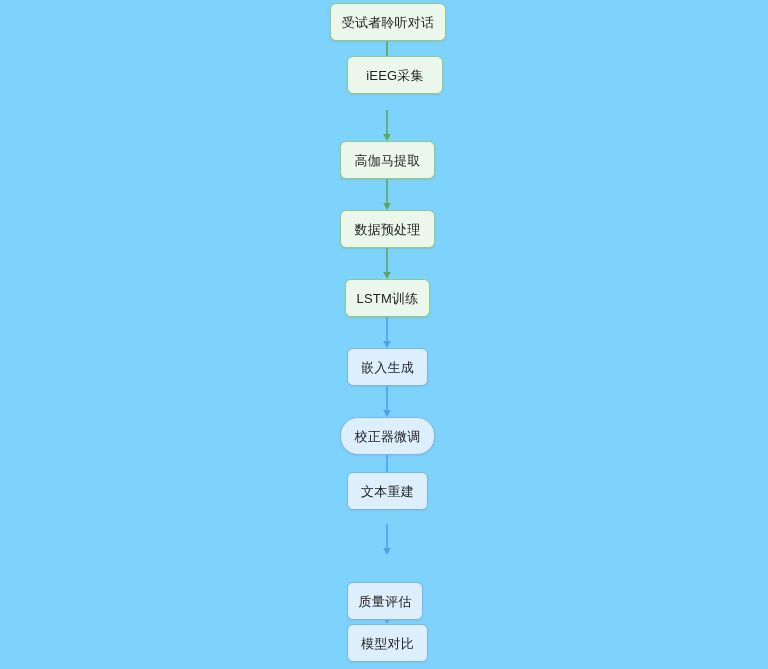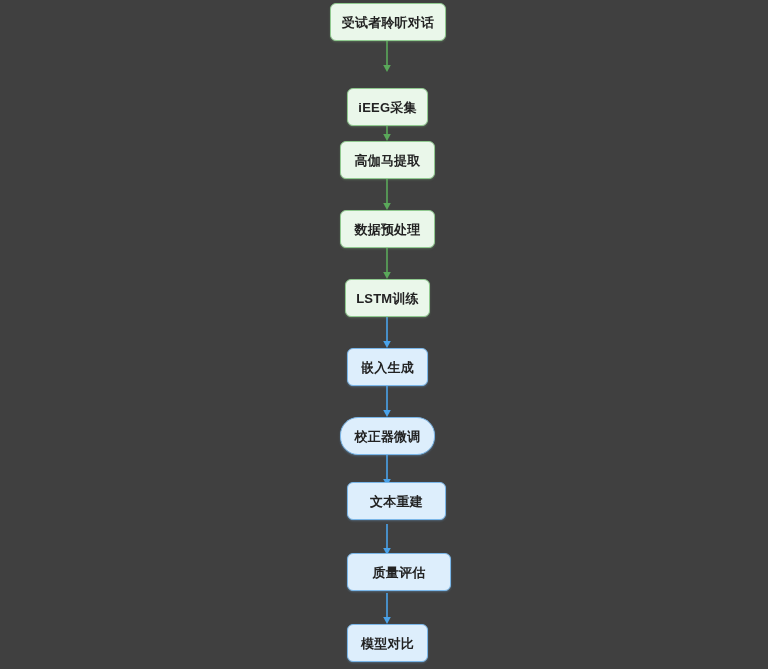--- a/index.html
+++ b/index.html
@@ -59,21 +59,21 @@
     width: 14px;
   }
   .edge svg {
     display: block;
     overflow: visible;
   }
 </style>
 </head>
 <body>
 
-<div id="flowchart" style="background: #404040; font-weight: bold;">
+<div id="flowchart" style="background: #7dd3fc;">
     <div class="edge" style="left: 380px; top: 41px; height: 31px;">
       <svg width="14" height="31" viewBox="0 0 14 31">
         <line x1="7" y1="0" x2="7" y2="25" stroke="#5aa85a" stroke-width="1.6"></line>
         <polygon points="7,31 3.2,24 10.8,24" fill="#5aa85a"></polygon>
       </svg>
     </div>
     <div class="edge" style="left: 380px; top: 110px; height: 31px;">
       <svg width="14" height="31" viewBox="0 0 14 31">
         <line x1="7" y1="0" x2="7" y2="25" stroke="#5aa85a" stroke-width="1.6"></line>
         <polygon points="7,31 3.2,24 10.8,24" fill="#5aa85a"></polygon>
@@ -117,40 +117,40 @@
     </div>
     <div class="edge" style="left: 380px; top: 593px; height: 31px;">
       <svg width="14" height="31" viewBox="0 0 14 31">
         <line x1="7" y1="0" x2="7" y2="25" stroke="#4aa3ea" stroke-width="1.6"></line>
         <polygon points="7,31 3.2,24 10.8,24" fill="#4aa3ea"></polygon>
       </svg>
     </div>
     <div class="node green" style="left: 330px; top: 3px; width: 116px;">
       <span class="node-label">受试者聆听对话</span>
     </div>
-    <div class="node green" style="left: 347px; top: 88px; width: 81px;">
+    <div class="node green" style="left: 347px; top: 56px; width: 96px;">
       <span class="node-label">iEEG采集</span>
     </div>
     <div class="node green" style="left: 340px; top: 141px; width: 95px;">
       <span class="node-label">高伽马提取</span>
     </div>
     <div class="node green" style="left: 340px; top: 210px; width: 95px;">
       <span class="node-label">数据预处理</span>
     </div>
     <div class="node green" style="left: 345px; top: 279px; width: 85px;">
       <span class="node-label">LSTM训练</span>
     </div>
     <div class="node blue" style="left: 347px; top: 348px; width: 81px; justify-content: center;">
       <span class="node-label">嵌入生成</span>
     </div>
     <div class="node blue" style="left: 340px; top: 417px; width: 95px; border-radius: 18px;">
       <span class="node-label">校正器微调</span>
     </div>
-    <div class="node blue" style="left: 347px; top: 482px; width: 99px; justify-content: center;">
+    <div class="node blue" style="left: 347px; top: 472px; width: 81px; justify-content: center;">
       <span class="node-label">文本重建</span>
     </div>
-    <div class="node blue" style="left: 347px; top: 553px; width: 104px; align-items: center;">
+    <div class="node blue" style="left: 347px; top: 582px; width: 76px; align-items: center;">
       <span class="node-label">质量评估</span>
     </div>
     <div class="node blue" style="left: 347px; top: 624px; width: 81px;">
       <span class="node-label">模型对比</span>
     </div>
   </div>
 
 </body></html>

